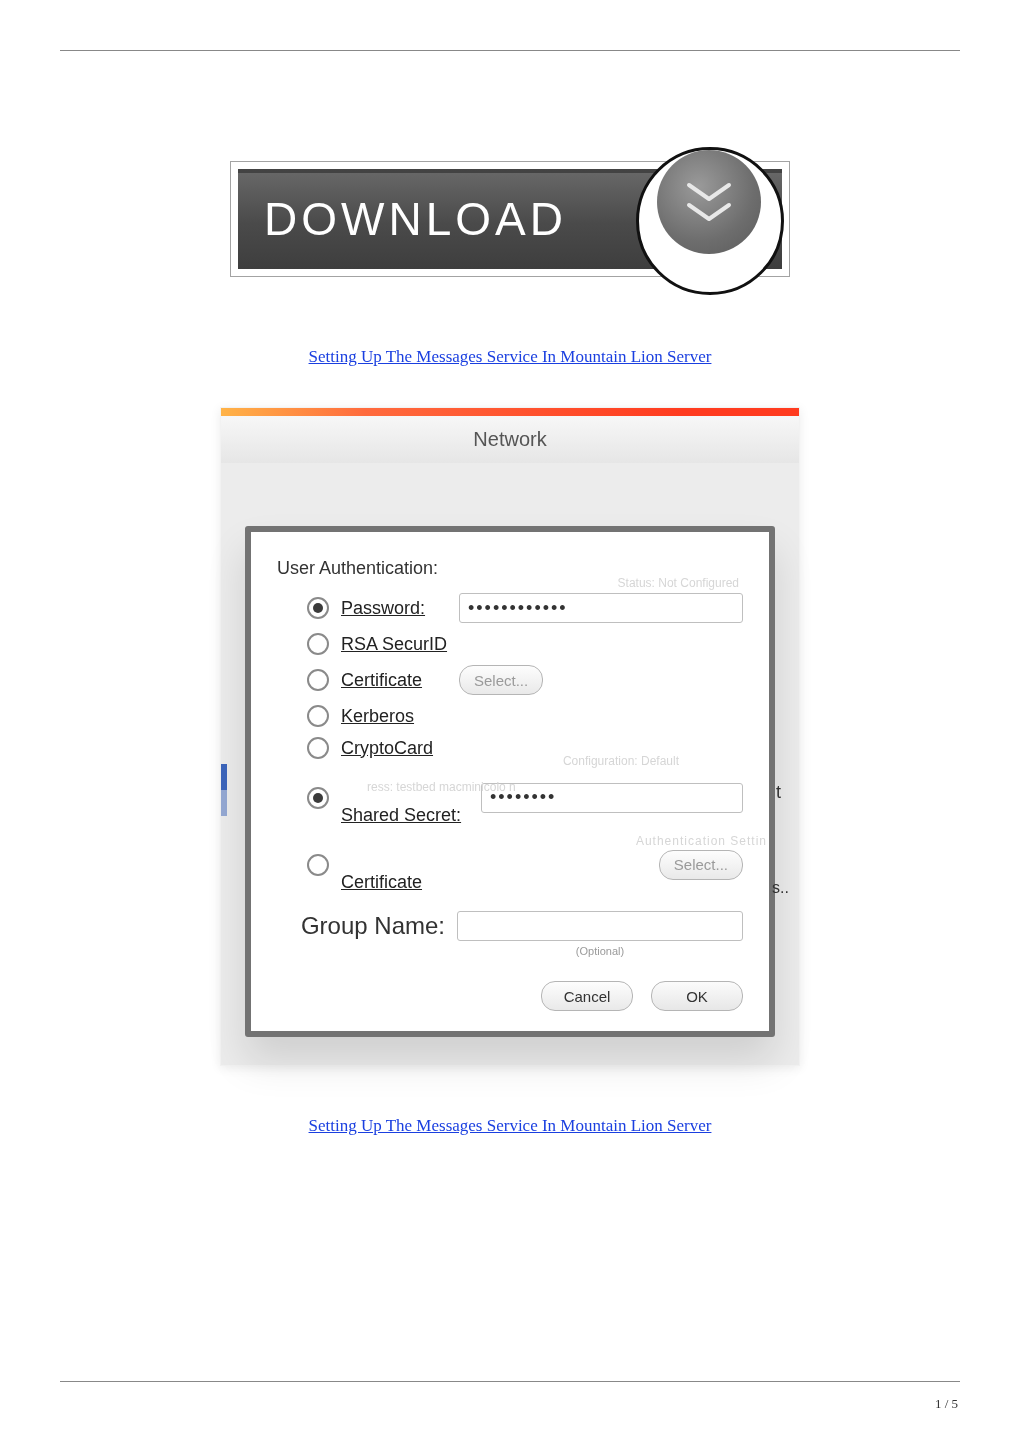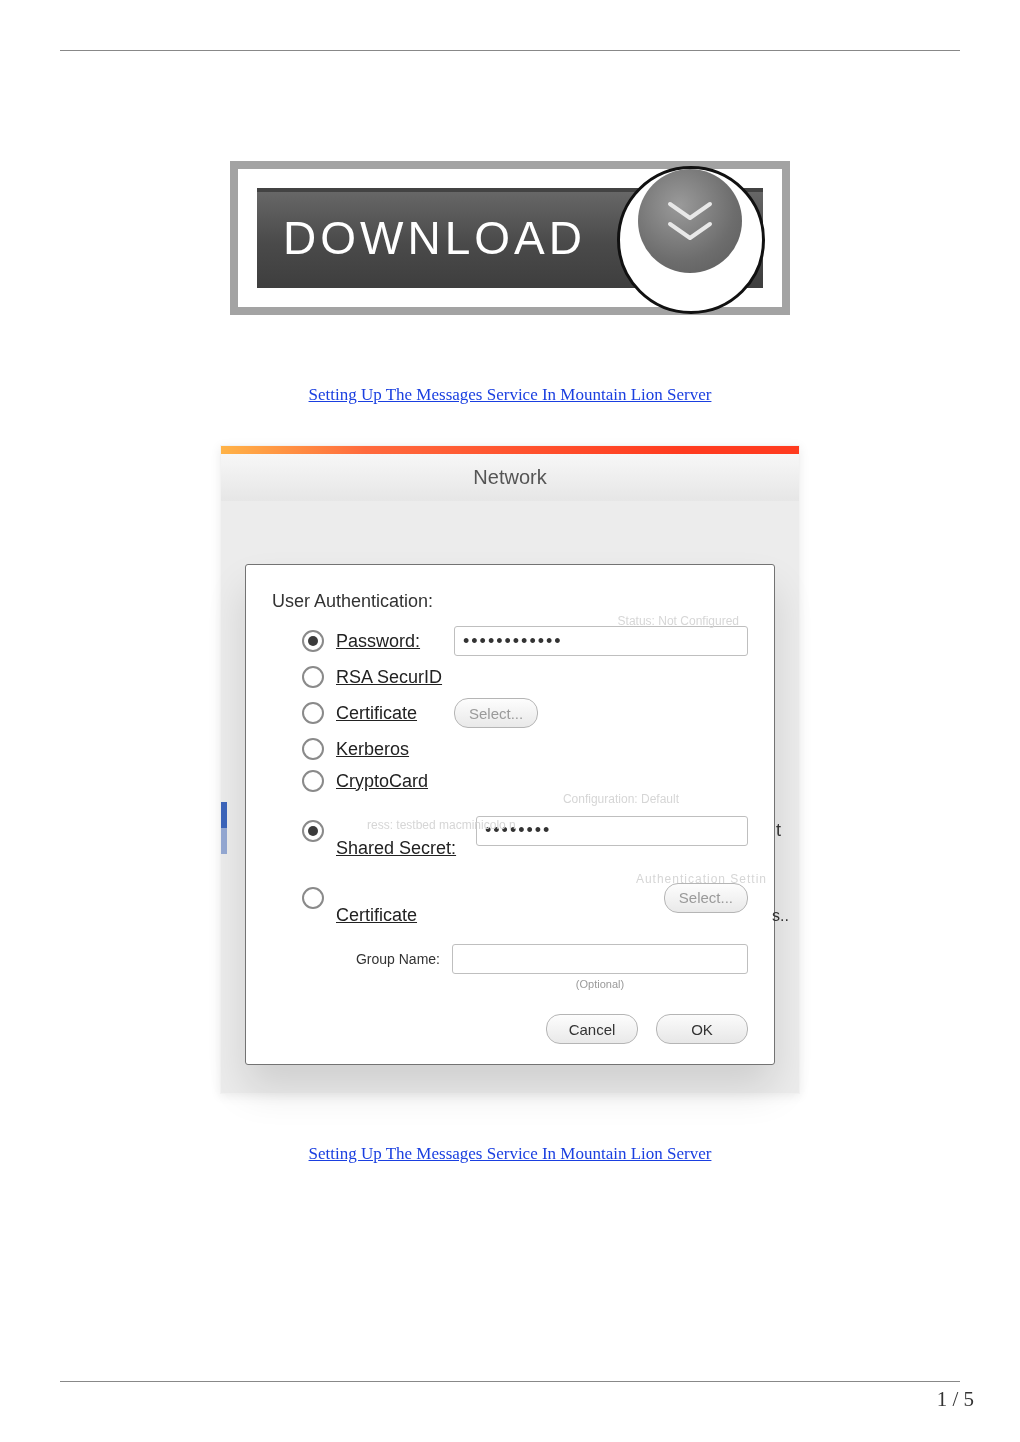--- a/index.html
+++ b/index.html
@@ -2,21 +2,21 @@
 <html><head>
 <meta charset="utf-8">
 <style>
   * { box-sizing: border-box; margin: 0; padding: 0; }
   html, body { width: 1020px; height: 1442px; background: #fff; font-family: "Lucida Grande", "Helvetica Neue", Arial, sans-serif; color: #222; }
   .page { width: 1020px; height: 1442px; position: relative; padding: 50px 0 0 0; }
   .rule { border-top: 1px solid #888; margin: 0 60px 110px 60px; }
 
   
   .download-wrap { width: 560px; margin: 0 auto 70px auto; }
-  .download-frame { position: relative; border: 8px solid #a3a3a3; padding: 19px; }
+  .download-frame { position: relative; border: 1px solid #a3a3a3; padding: 7px; }
   .download-bar { position: relative; height: 100px; background: linear-gradient(#696969, #4a4a4a 55%, #3e3e3e); display: flex; align-items: center; }
   .download-shadow { position: absolute; left: 0; right: 0; top: 0; height: 4px; background: rgba(0,0,0,.35); }
   .download-text { font-family: Arial, sans-serif; font-weight: 400; font-size: 46px; letter-spacing: 4px; color: #fff; padding-left: 26px; }
   .download-circle-outer { position: absolute; right: -2px; top: -22px; width: 148px; height: 148px; border: 3px solid #111; border-radius: 50%; background: #fff; }
   .download-circle-inner { position: absolute; right: 20px; top: 0; width: 104px; height: 104px; border-radius: 50%; background: radial-gradient(circle at 40% 35%, #9a9a9a, #6d6d6d 60%, #5a5a5a); display:flex; align-items:center; justify-content:center; }
   .chevrons { display:flex; flex-direction:column; align-items:center; gap:-4px; }
   .chev { width:46px; height:20px; }
   .chev svg { width:100%; height:100%; display:block; }
 
   
@@ -26,21 +26,21 @@
   
   .panel-wrap { width: 580px; margin: 0 auto 50px auto; border: 1px solid rgba(0,0,0,.05); box-shadow: 0 2px 10px rgba(0,0,0,.08); }
   .panel-titlebar { height: 8px; background: linear-gradient(90deg,#ffb347,#ff6a3d 25%,#ff3b1f 80%); }
   .panel-header { height: 48px; background: linear-gradient(#f7f7f7,#e6e6e6); border-bottom: 1px solid #cfcfcf; display:flex; align-items:center; justify-content:center; position: relative; }
   .panel-title { font-size: 20px; color: #555; }
   .panel-tools { position:absolute; left:0; right:0; bottom:-38px; height:38px; background: linear-gradient(#ececec,#dedede); border-bottom:1px solid #cfcfcf; display:flex; align-items:center; justify-content:flex-end; padding:0 10px; }
   .search { display:flex; align-items:center; background:#fff; border:1px solid #c8c8c8; border-radius: 14px; height:26px; width:190px; padding:0 8px; color:#999; }
   .search svg { width:14px; height:14px; margin-right:6px; fill:#999; }
 
   .panel-body { background:#ececec; padding: 62px 24px 28px 24px; position:relative; }
-  .sheet { background:#fff; border:1px solid #737373; border-radius:3px; box-shadow: 0 24px 40px rgba(0,0,0,.12); padding: 22px 26px 20px 26px; }
+  .sheet { background:#fff; border:6px solid #737373; border-radius:3px; box-shadow: 0 24px 40px rgba(0,0,0,.12); padding: 22px 26px 20px 26px; }
 
   .section-label { font-size: 18px; color:#333; margin: 4px 0 14px 0; }
   .row { display:flex; align-items:center; margin: 10px 0; }
   .indent { padding-left: 30px; }
   .radio { width:22px; height:22px; border:2px solid #8a8a8a; border-radius:50%; margin-right:12px; display:flex; align-items:center; justify-content:center; flex:0 0 auto; }
   .radio.selected::after { content:""; width:10px; height:10px; border-radius:50%; background:#3b3b3b; display:block; }
   .radio-label { font-size:18px; color:#222; min-width:118px;text-decoration:underline; }
   .radio-label.wide { min-width:140px;margin-top:36px; }
   .field { flex:1; height:30px; border:1px solid #bfbfbf; border-radius:3px; background:#fff; padding:0 8px; font-size:15px; color:#333; display:flex; align-items:center; }
   .dots { letter-spacing:2px; font-size:18px; color:#333; }
@@ -49,33 +49,33 @@
   .btn.primary { background:linear-gradient(#fbfbfb,#e7e7e7); }
 
   .ghost { position:absolute; font-size:12px; color:#d6d6d6; pointer-events:none; }
   .ghost1 { right:60px; top:112px; }
   .ghost2 { right:120px; top:290px; }
   .ghost3 { left:146px; top:316px; }
   .ghost4 { right:32px; top:370px; letter-spacing:1px; }
   .ghost-t { position:absolute; right:18px; top:318px; color:#333; font-size:18px; }
 
   .group-row { display:flex; align-items:center; margin-top: 18px; }
-  .group-label { width:180px; text-align:right; padding-right:12px; font-size:14px; color:#333; }
+  .group-label { width:180px; text-align:right; padding-right:12px; font-size:24px; color:#333; }
   .group-field { flex:1; height:30px; border:1px solid #bfbfbf; border-radius:3px; background:#fff; padding:0 8px; }
   .optional { text-align:center; color:#9a9a9a; font-size:11px; margin-top:4px; padding-left:180px; }
 
   .actions { display:flex; justify-content:flex-end; gap:18px; margin-top:24px; }
   .actions .btn { min-width:92px; justify-content:center; }
 
   .right-hint { position:absolute; right:10px; bottom:168px; color:#333; font-size:16px; }
 
   .side-accent { position:absolute; left:0; top:300px; width:6px; height:26px; background:#3b63b8; }
   .side-accent2 { position:absolute; left:0; top:326px; width:6px; height:26px; background:#3b63b8; opacity:.5; }
 
-  .footer { position:absolute; right:46px; bottom:30px; font-family:"Times New Roman",serif; font-size:21px; color:#333; }
+  .footer { position:absolute; right:62px; bottom:30px; font-family:"Times New Roman",serif; font-size:13px; color:#333; }
   .footer-rule { position:absolute; left:60px; right:60px; bottom:60px; border-top:1px solid #888; }
 </style>
 </head>
 <body>
 
 <div class="page">
   <div class="rule"></div>
 
   <div class="download-wrap">
     <div class="download-frame">

